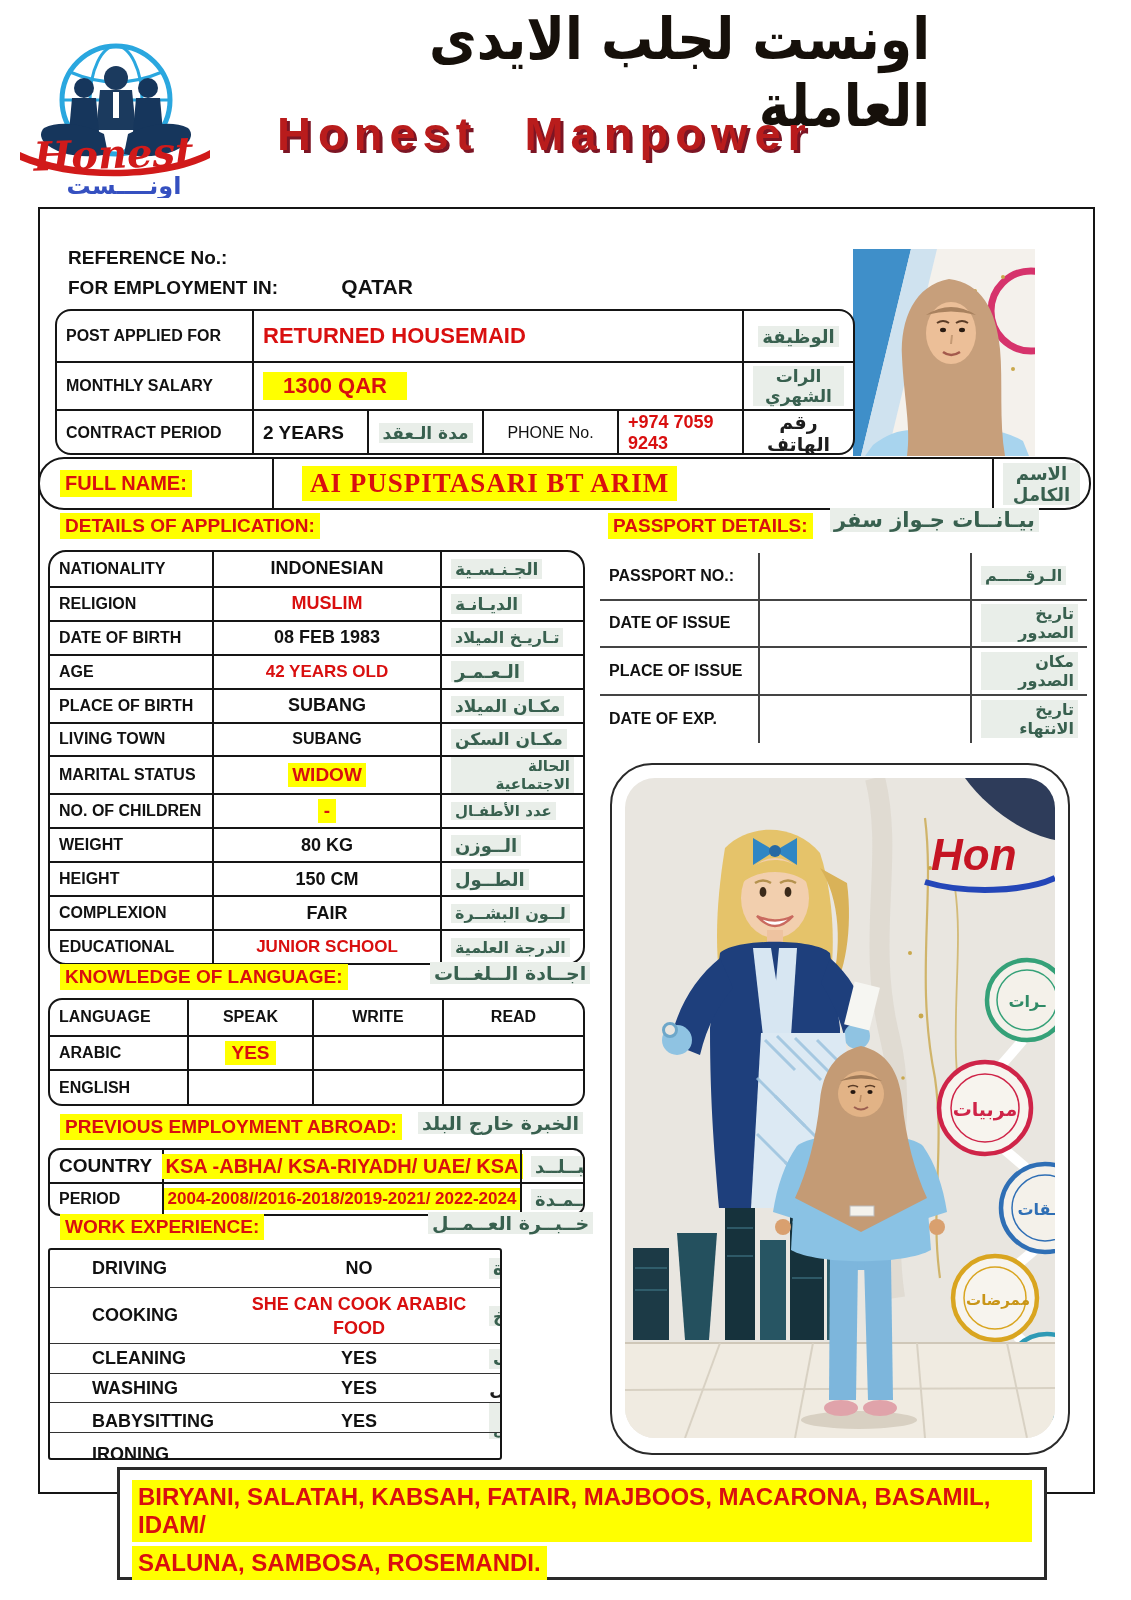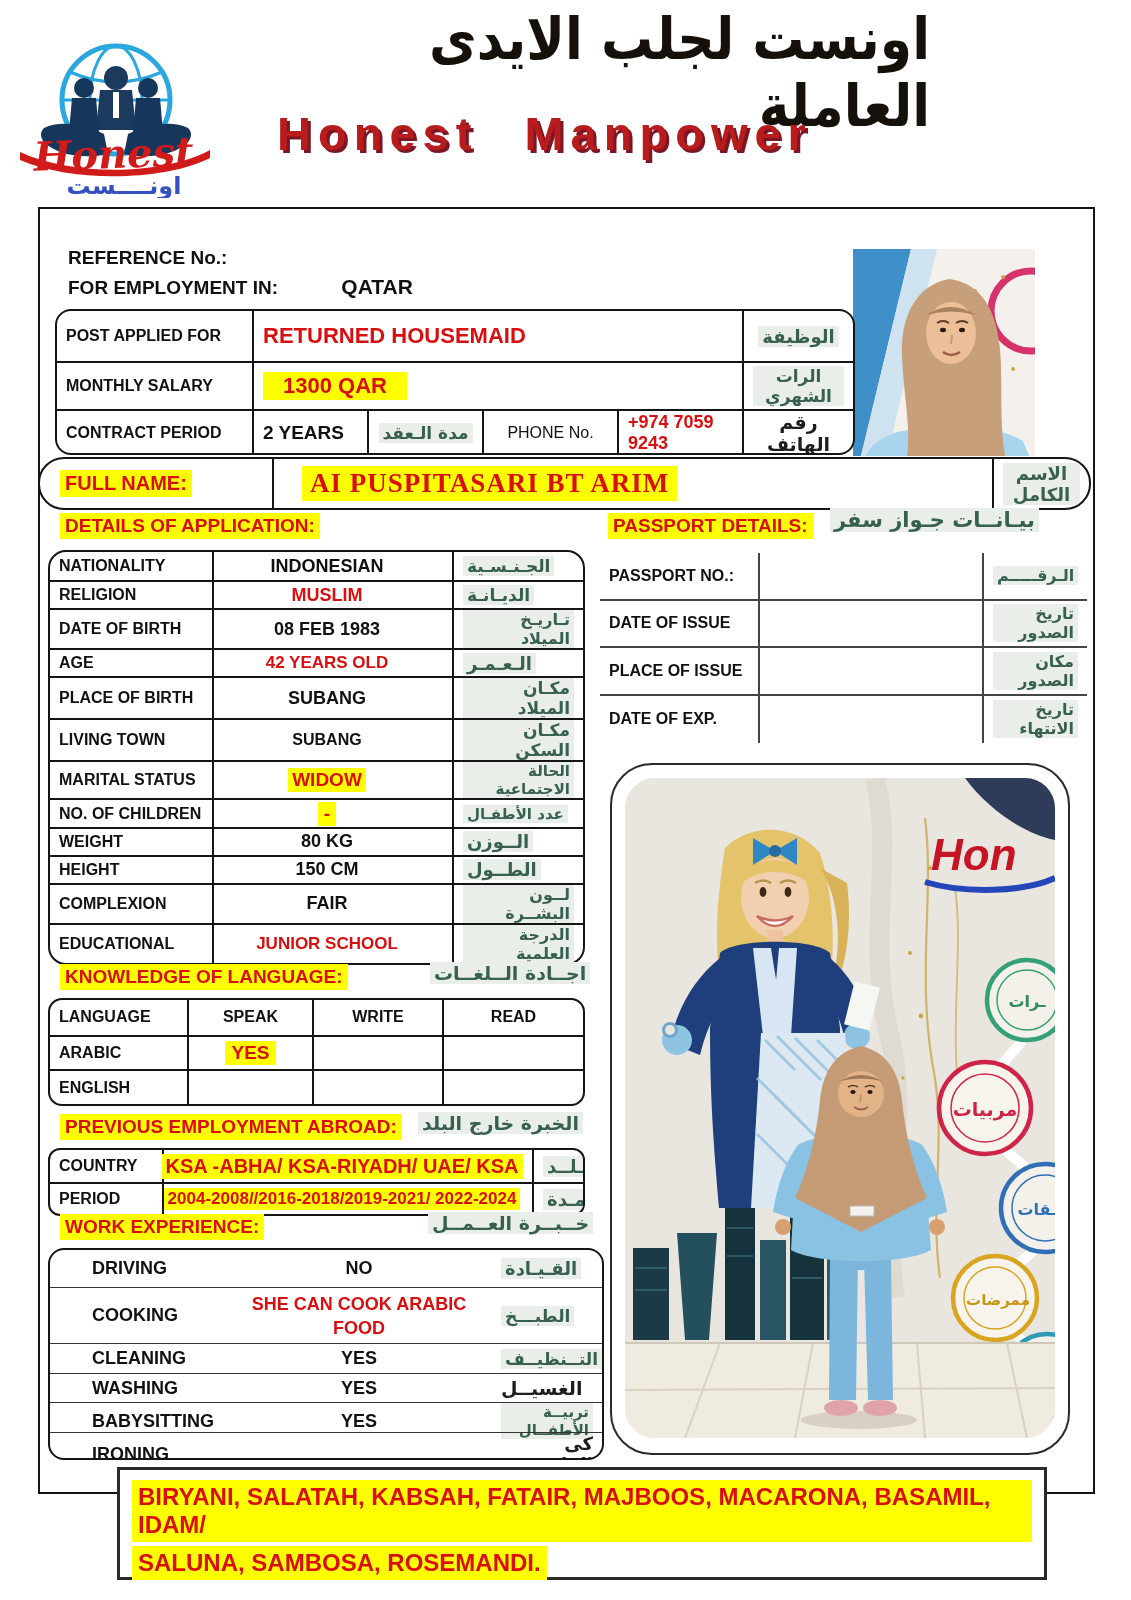--- a/index.html
+++ b/index.html
@@ -11,21 +11,21 @@
   .hl{background:#ffff00;}
   .ar{font-family:"DejaVu Sans",sans-serif;direction:rtl;font-weight:bold;color:#38604f;}
   .arbg{background:#e9eee9;padding:0 4px;}
   .ardark{color:#1d1d1d;}
   
   .t{position:absolute;border:2px solid #151515;background:#fff;overflow:hidden;display:grid;box-sizing:border-box;}
   .t .r{display:grid;align-items:stretch;border-top:2px solid #151515;}
   .t .r:first-child{border-top:none;}
   .cell{display:flex;align-items:center;padding:0 9px;box-sizing:border-box;min-width:0;}
   .cc{justify-content:center;text-align:center;}
-  .ce{justify-content:flex-end;margin-left:12px;}
+  .ce{justify-content:flex-end;}
   .vl{border-left:2px solid #151515;}
   .sec-title{font-size:19px;font-weight:bold;color:#d90f0f;background:#ffff00;padding:2px 5px;}
   .sec-ar{font-size:19px;}
   .name-serif{font-family:"Liberation Serif",serif;}
   .frame{position:absolute;border:2px solid #151515;}
   .foodline{display:inline-block;background:#ffff00;color:#d90f0f;font-weight:bold;font-size:24px;padding:3px 6px;margin-top:4px;}
 </style>
 </head>
 <body>
 
@@ -288,21 +288,21 @@
       <div class="cell vl"></div>
       <div class="cell vl"></div>
     </div>
   </div>
 
   <span class="abs sec-title" style="left:60px;top:1114px;">PREVIOUS EMPLOYMENT ABROAD:</span>
   <span class="abs ar sec-ar" style="left:418px;top:1112px;"><span class="arbg">الخبرة خارج البلد</span></span>
 
   <div class="t" style="left:48px;top:1148px;width:537px;height:68px;border-radius:12px;grid-auto-rows:1fr;">
     <div class="r" style="grid-template-columns:112px 358px 1fr;">
-      <div class="cell b" style="font-size:16px;text-align:center;">COUNTRY</div>
+      <div class="cell b" style="font-size:19px;text-align:center;">COUNTRY</div>
       <div class="cell vl cc">
           <span class="b red hl" style="font-size:20px;padding:1px 4px;white-space:nowrap;">KSA -ABHA/ KSA-RIYADH/ UAE/ KSA</span>
         </div>
       <div class="cell vl ce ar" style="font-size:18px;">
           <span class="arbg">البــلــد</span>
         </div>
     </div>
     <div class="r" style="grid-template-columns:112px 358px 1fr;">
       <div class="cell b" style="font-size:16px;">PERIOD</div>
       <div class="cell vl cc">
@@ -310,21 +310,21 @@
         </div>
       <div class="cell vl ce ar" style="font-size:18px;">
           <span class="arbg">الــمـدة</span>
         </div>
     </div>
   </div>
 
   <span class="abs sec-title" style="left:60px;top:1214px;">WORK EXPERIENCE:</span>
   <span class="abs ar sec-ar" style="left:428px;top:1212px;"><span class="arbg">خــبــرة العــمــل</span></span>
 
-  <div class="t" style="left:48px;top:1248px;width:556px;height:212px;border-radius:16px;grid-template-rows:37px 56px 30px 29px 30px 1fr;">
+  <div class="t" style="left:48px;top:1248px;width:454px;height:212px;border-radius:3px;grid-template-rows:37px 56px 30px 29px 30px 1fr;">
     <div class="r" style="grid-template-columns:188px 242px 1fr;border-top:none;">
       <div class="cell b" style="font-size:18px;padding-left:42px;">DRIVING</div>
       <div class="cell cc b" style="font-size:18px;">NO</div>
       <div class="cell ce ar" style="font-size:18px;">
           <span class="arbg">القـيـادة</span>
         </div>
     </div>
     <div class="r" style="grid-template-columns:188px 242px 1fr;border-top:1.5px solid #333;">
       <div class="cell b" style="font-size:18px;padding-left:42px;">COOKING</div>
       <div class="cell cc b red" style="font-size:18px;text-align:center;line-height:24px;">SHE CAN COOK ARABIC FOOD</div>

